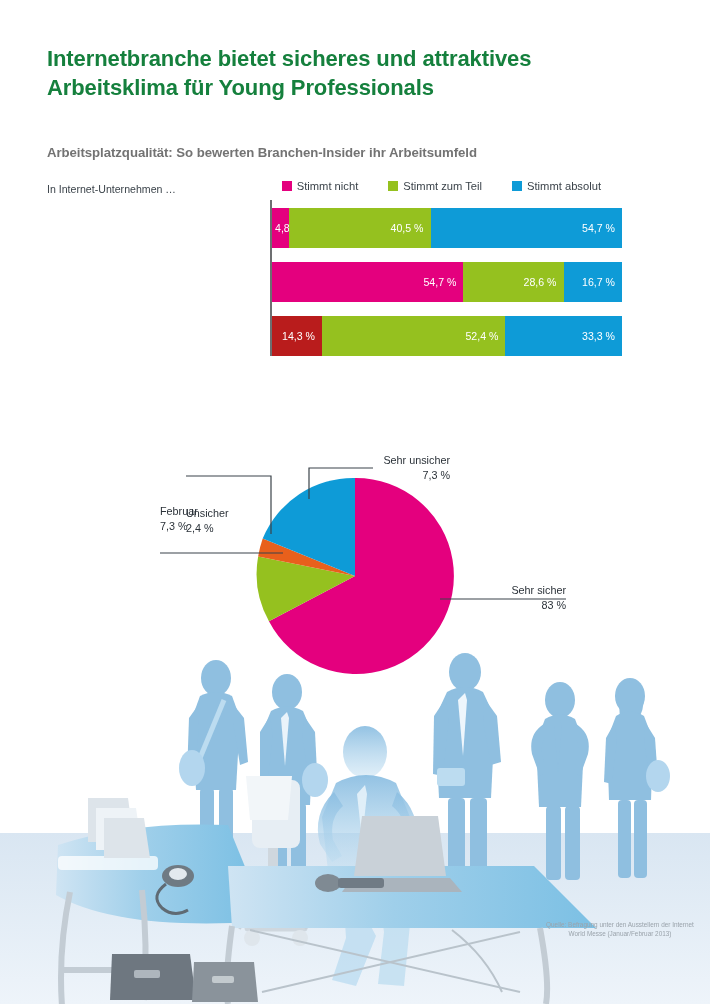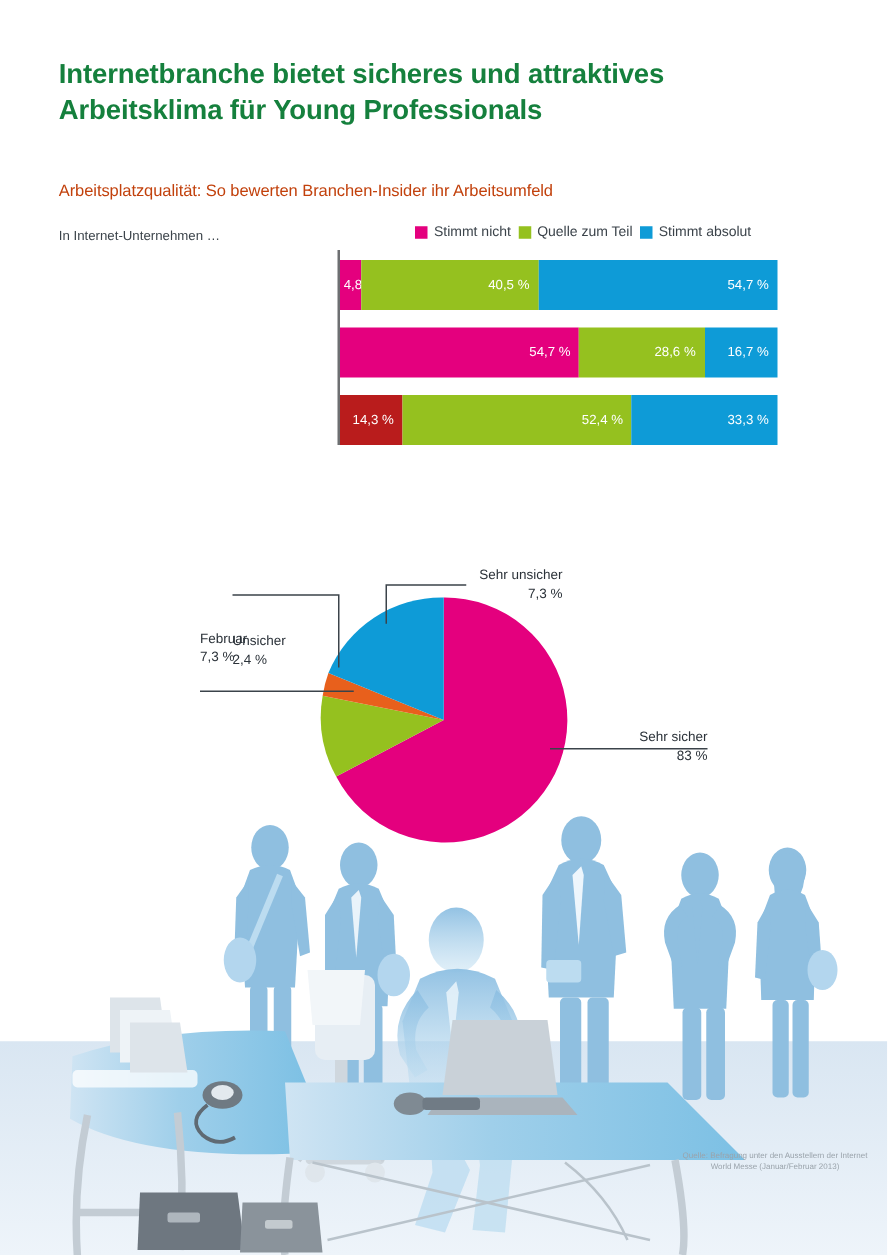--- a/index.html
+++ b/index.html
@@ -23,22 +23,22 @@
     font-size: 22px;
     line-height: 29px;
     font-weight: 700;
     color: #15803d;
     letter-spacing: -0.1px;
   }
   .section-title {
     position: absolute;
     left: 47px;
     font-size: 13.2px;
-    font-weight: 400;
-    color: #c2410c;
+    font-weight: 700;
+    color: #737373;
     letter-spacing: -0.05px;
   }
   #sec1 { top: 145px; }
   #sec2 { top: 411px; }
 
   
   #bar-chart {
     position: absolute;
     left: 0; top: 178px;
     width: 689px; height: 200px;
@@ -47,21 +47,21 @@
     position: absolute;
     left: 47px; top: 5px;
     font-size: 10.6px;
     color: #3b434a;
   }
   .legend {
     position: absolute;
     right: 88px; top: 2px;
     display: flex;
     align-items: center;
-    gap: 6px;
+    gap: 30px;
     margin-left: 40px;
   }
   .legend-item { display: flex; align-items: center; gap: 5px; }
   .legend-swatch { width: 10px; height: 10px; display: block; }
   .legend-text { font-size: 11.2px; color: #3b434a; white-space: nowrap; }
 
   .axis-line {
     position: absolute;
     left: 270px; top: 22px;
     width: 1.6px; height: 156px;
@@ -140,21 +140,21 @@
 
     <div class="intro-label">In Internet-Unternehmen …</div>
 
     <div class="legend">
       <div class="legend-item">
         <span class="legend-swatch" style="background:#E4007E"></span>
         <span class="legend-text">Stimmt nicht</span>
       </div>
       <div class="legend-item">
         <span class="legend-swatch" style="background:#95C11F"></span>
-        <span class="legend-text">Quelle zum Teil</span>
+        <span class="legend-text">Stimmt zum Teil</span>
       </div>
       <div class="legend-item">
         <span class="legend-swatch" style="background:#0E9BD7"></span>
         <span class="legend-text">Stimmt absolut</span>
       </div>
     </div>
 
     <div class="axis-line"></div>
 
     <div class="bar-row" style="top:30px;">

